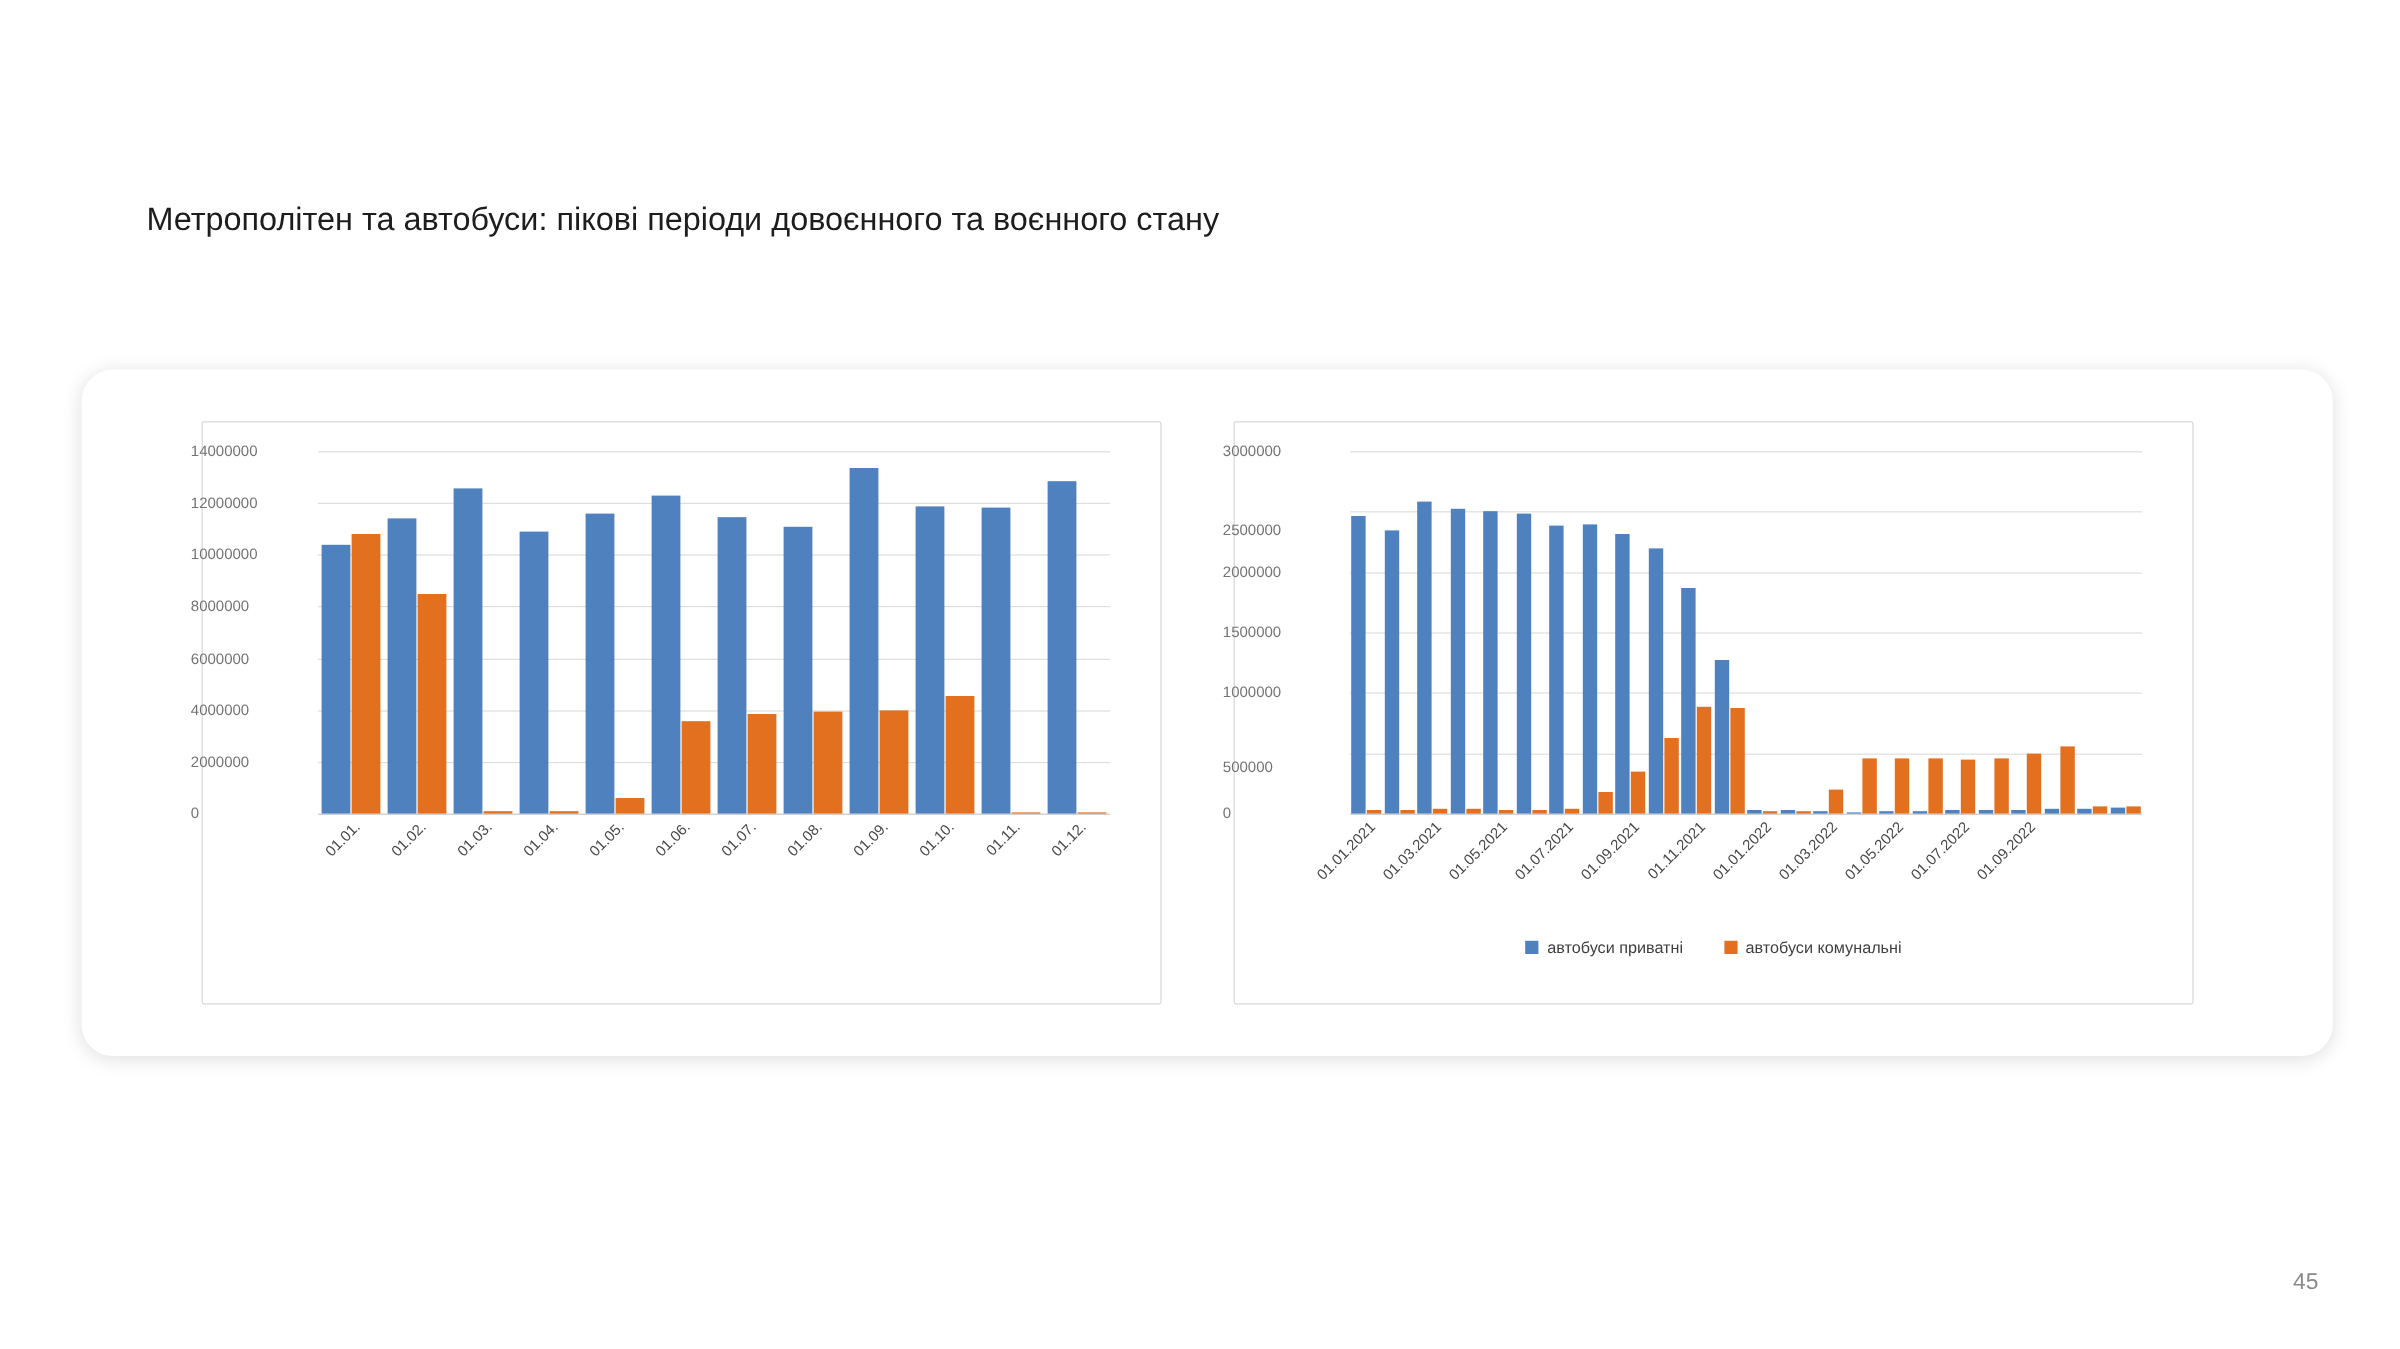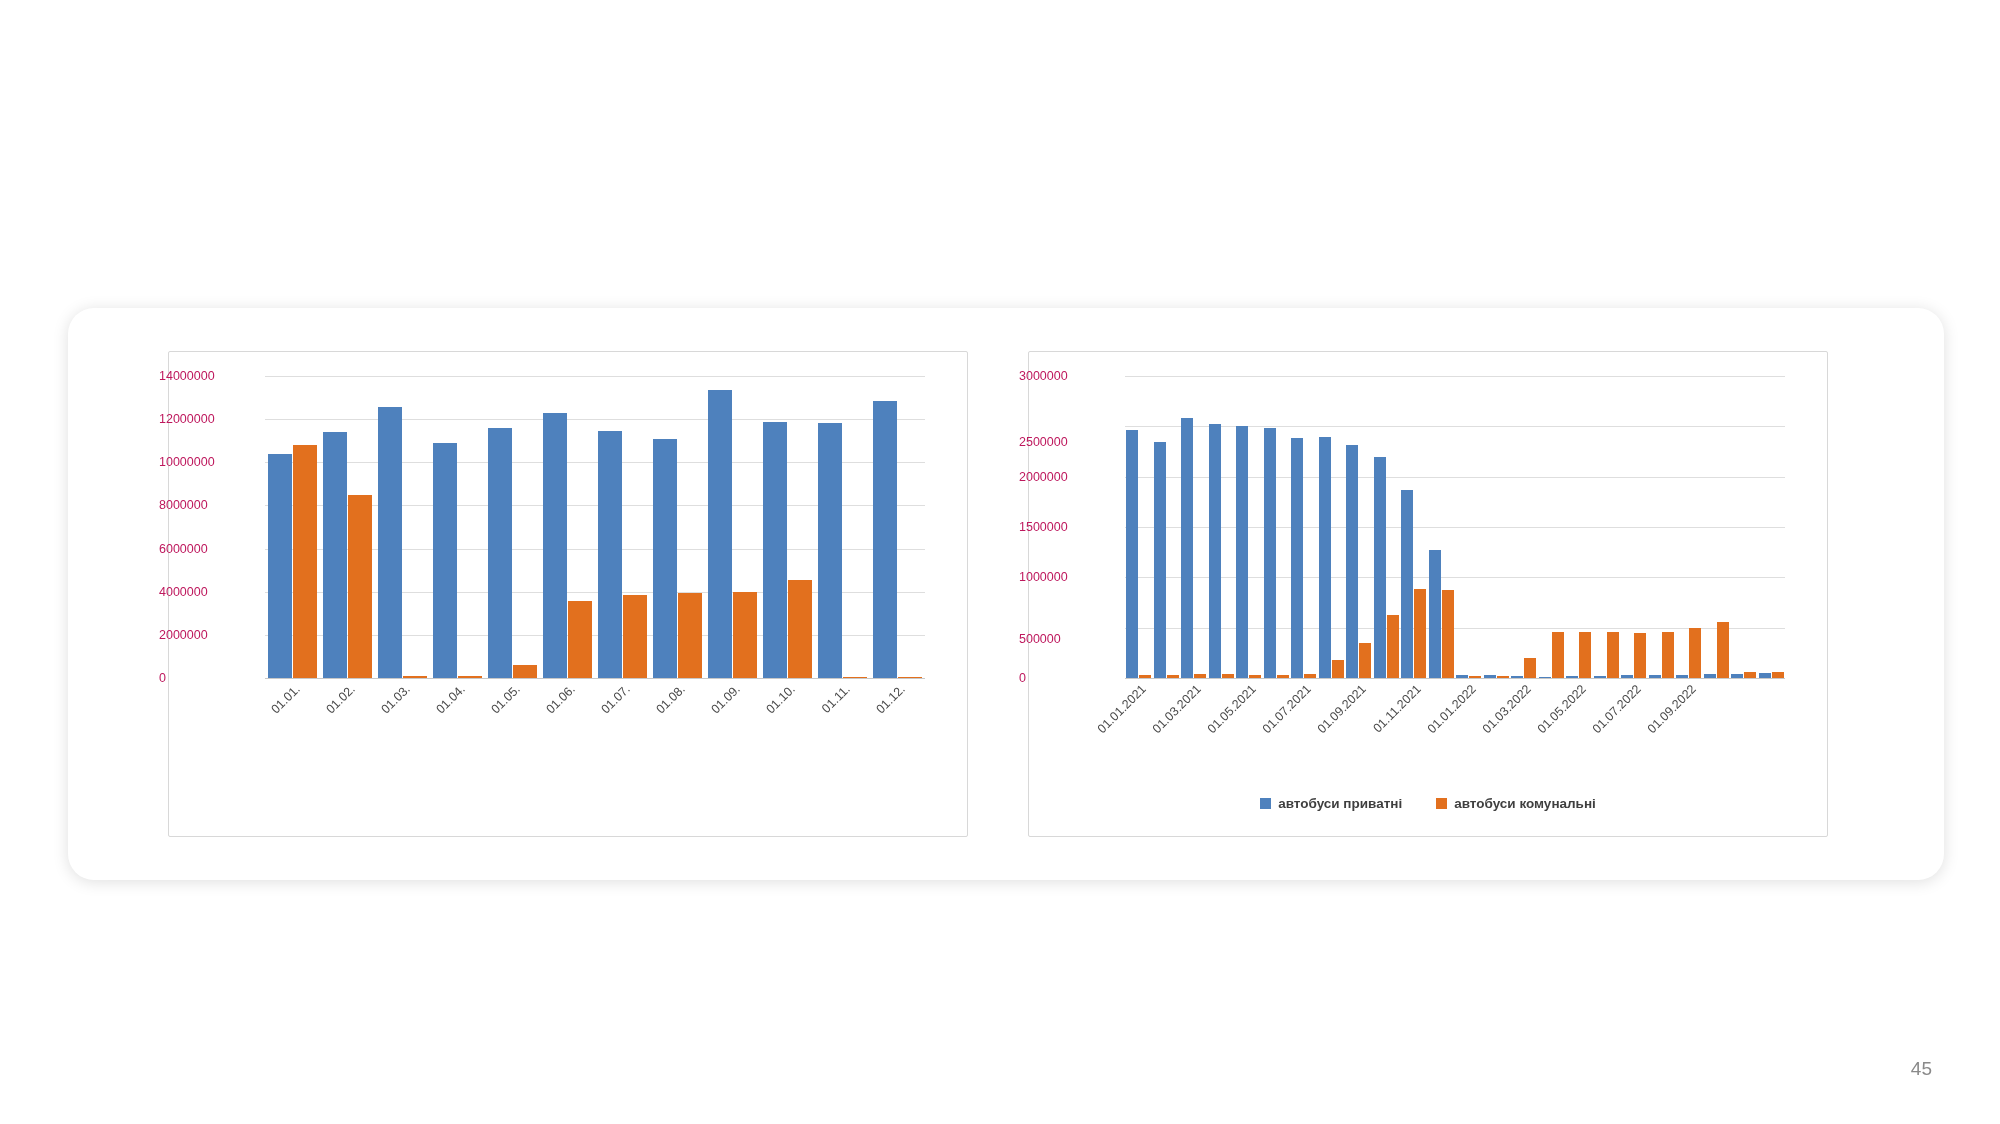--- a/index.html
+++ b/index.html
@@ -54,21 +54,21 @@
   .y-labels {
     position: absolute;
     top: 0; left: 0;
     width: 92px;
     height: 100%;
   }
   .y-label {
     position: absolute;
     right: 6px;
     font-size: 12.5px;
-    color: #be185d;
+    color: #737373;
     transform: translateY(-50%);
     white-space: nowrap;
   }
   .gridlines {
     position: absolute;
   }
   .gridline {
     position: absolute;
     left: 0; right: 0;
     height: 1px;
@@ -137,20 +137,21 @@
     right: 68px; bottom: 44px;
     font-size: 19px;
     color: #8a8a8a;
   }
 </style>
 </head>
 <body>
 
 <div class="slide">
 
+  <div class="subtitle">Метрополітен та автобуси: пікові періоди довоєнного та воєнного стану</div>
 
   <div class="card">
 
     <div class="chart-box" id="chart-left">
       <div class="plot">
         <div class="y-labels">
             <div class="y-label" style="top: 326px; width: 96px;">0</div>
             <div class="y-label" style="top: 282.857px; width: 96px;">2000000</div>
             <div class="y-label" style="top: 239.714px; width: 96px;">4000000</div>
             <div class="y-label" style="top: 196.571px; width: 96px;">6000000</div>
@@ -419,21 +420,21 @@
               <div class="x-label">01.07.2022</div>
             </div>
             <div class="x-label-cell"></div>
             <div class="x-label-cell">
               <div class="x-label">01.09.2022</div>
             </div>
             <div class="x-label-cell"></div>
             <div class="x-label-cell"></div>
             <div class="x-label-cell"></div>
           </div>
-        <div class="legend" style="top: 444px; font-weight: bold;">
+        <div class="legend" style="top: 430px;">
             <div class="legend-item">
               <span class="legend-swatch s0"></span>
               <span class="legend-text">автобуси приватні</span>
             </div>
             <div class="legend-item">
               <span class="legend-swatch s1"></span>
               <span class="legend-text">автобуси комунальні</span>
             </div>
           </div>
       </div>

